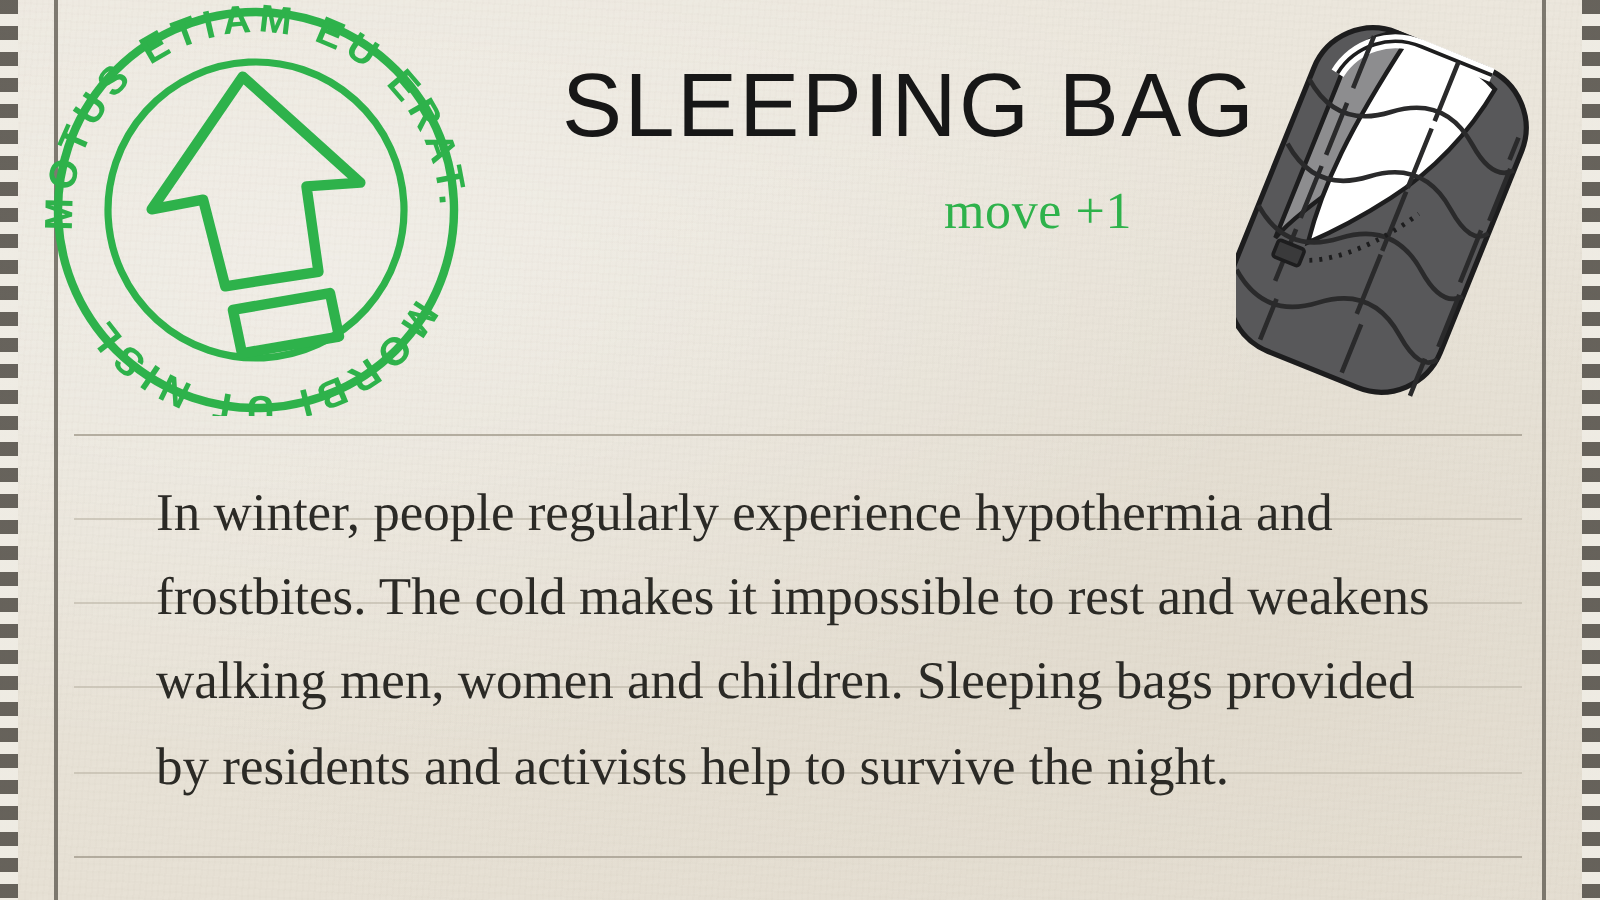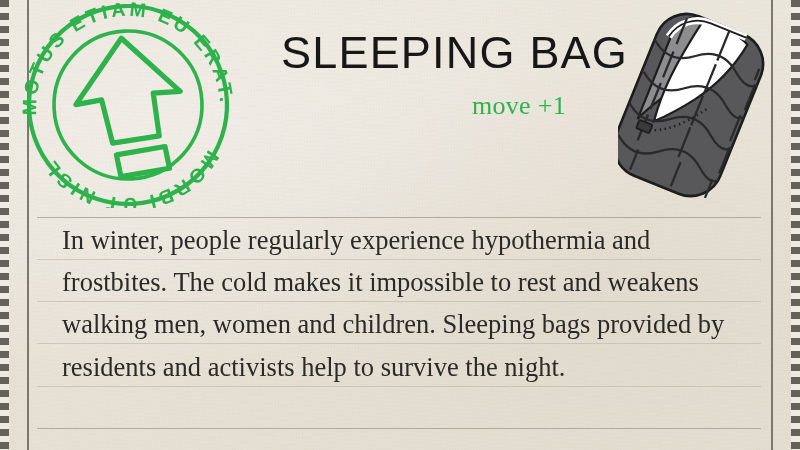--- a/index.html
+++ b/index.html
@@ -125,21 +125,21 @@
   #body-text {
     position: absolute;
     left: 62px;
     top: 219px;
     width: 690px;
     font-size: 26.5px;
     line-height: 42.2px;
     color: #2b2a26;
     font-family: "Liberation Serif", "DejaVu Serif", serif;
   }
-  #body-text p { margin: 0; }
+  #body-text p { margin: 16px; }
 </style>
 </head>
 <body>
 
 <div id="card">
 
   <div id="paper-noise"></div>
 
   <div id="rules">
     <div class="hline strong" style="top:217px;"></div>

